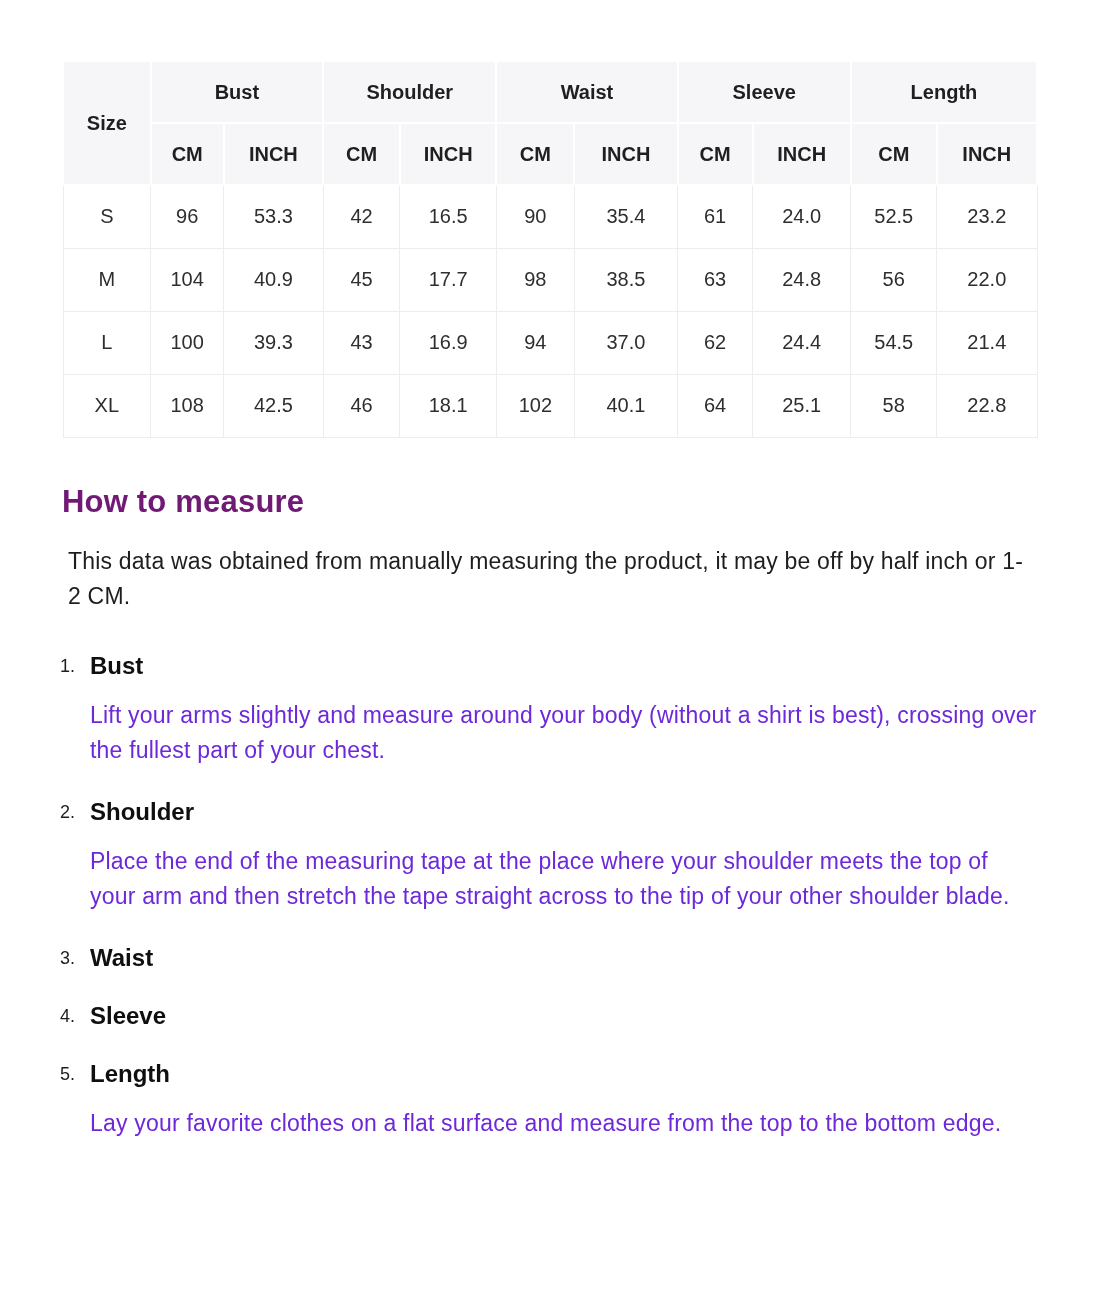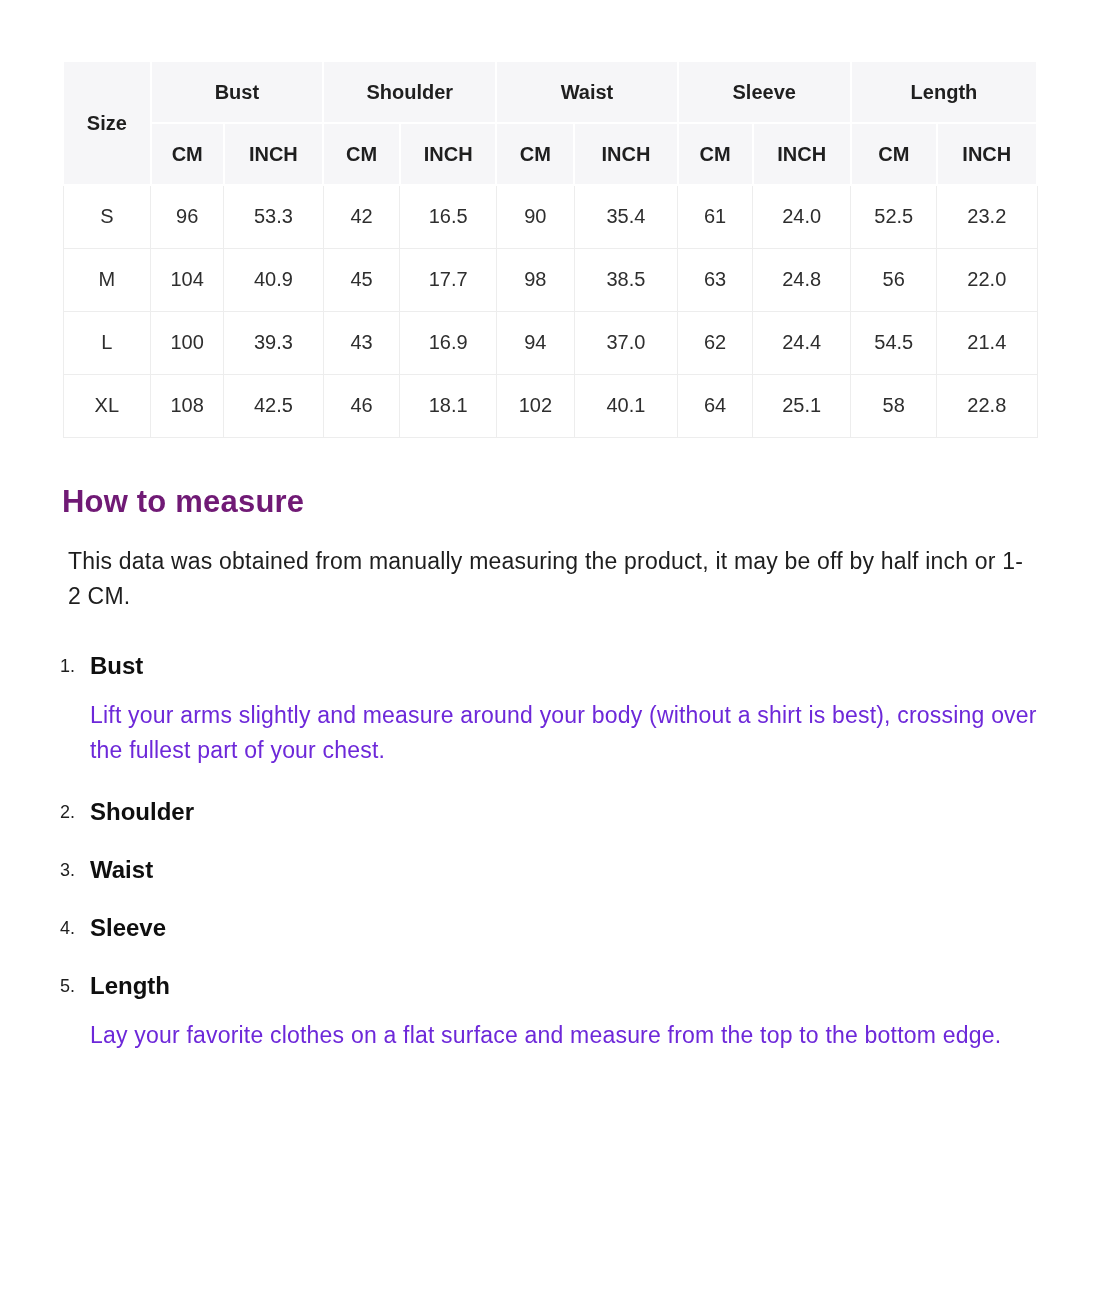--- a/index.html
+++ b/index.html
@@ -193,20 +193,21 @@
 
   <p class="intro">This data was obtained from manually measuring the product, it may be off by half inch or 1-2 CM.</p>
 
   <ol class="steps">
     <li>
       <p class="step-term">Bust</p>
       <p class="step-desc">Lift your arms slightly and measure around your body (without a shirt is best), crossing over the fullest part of your chest.</p>
     </li>
     <li>
       <p class="step-term">Shoulder</p>
+      <p class="step-desc">Place the end of the measuring tape at the place where your shoulder meets the top of your arm and then stretch the tape straight across to the tip of your other shoulder blade.</p>
     </li>
     <li>
       <p class="step-term">Waist</p>
     </li>
     <li>
       <p class="step-term">Sleeve</p>
     </li>
     <li>
       <p class="step-term">Length</p>
       <p class="step-desc">Lay your favorite clothes on a flat surface and measure from the top to the bottom edge.</p>

